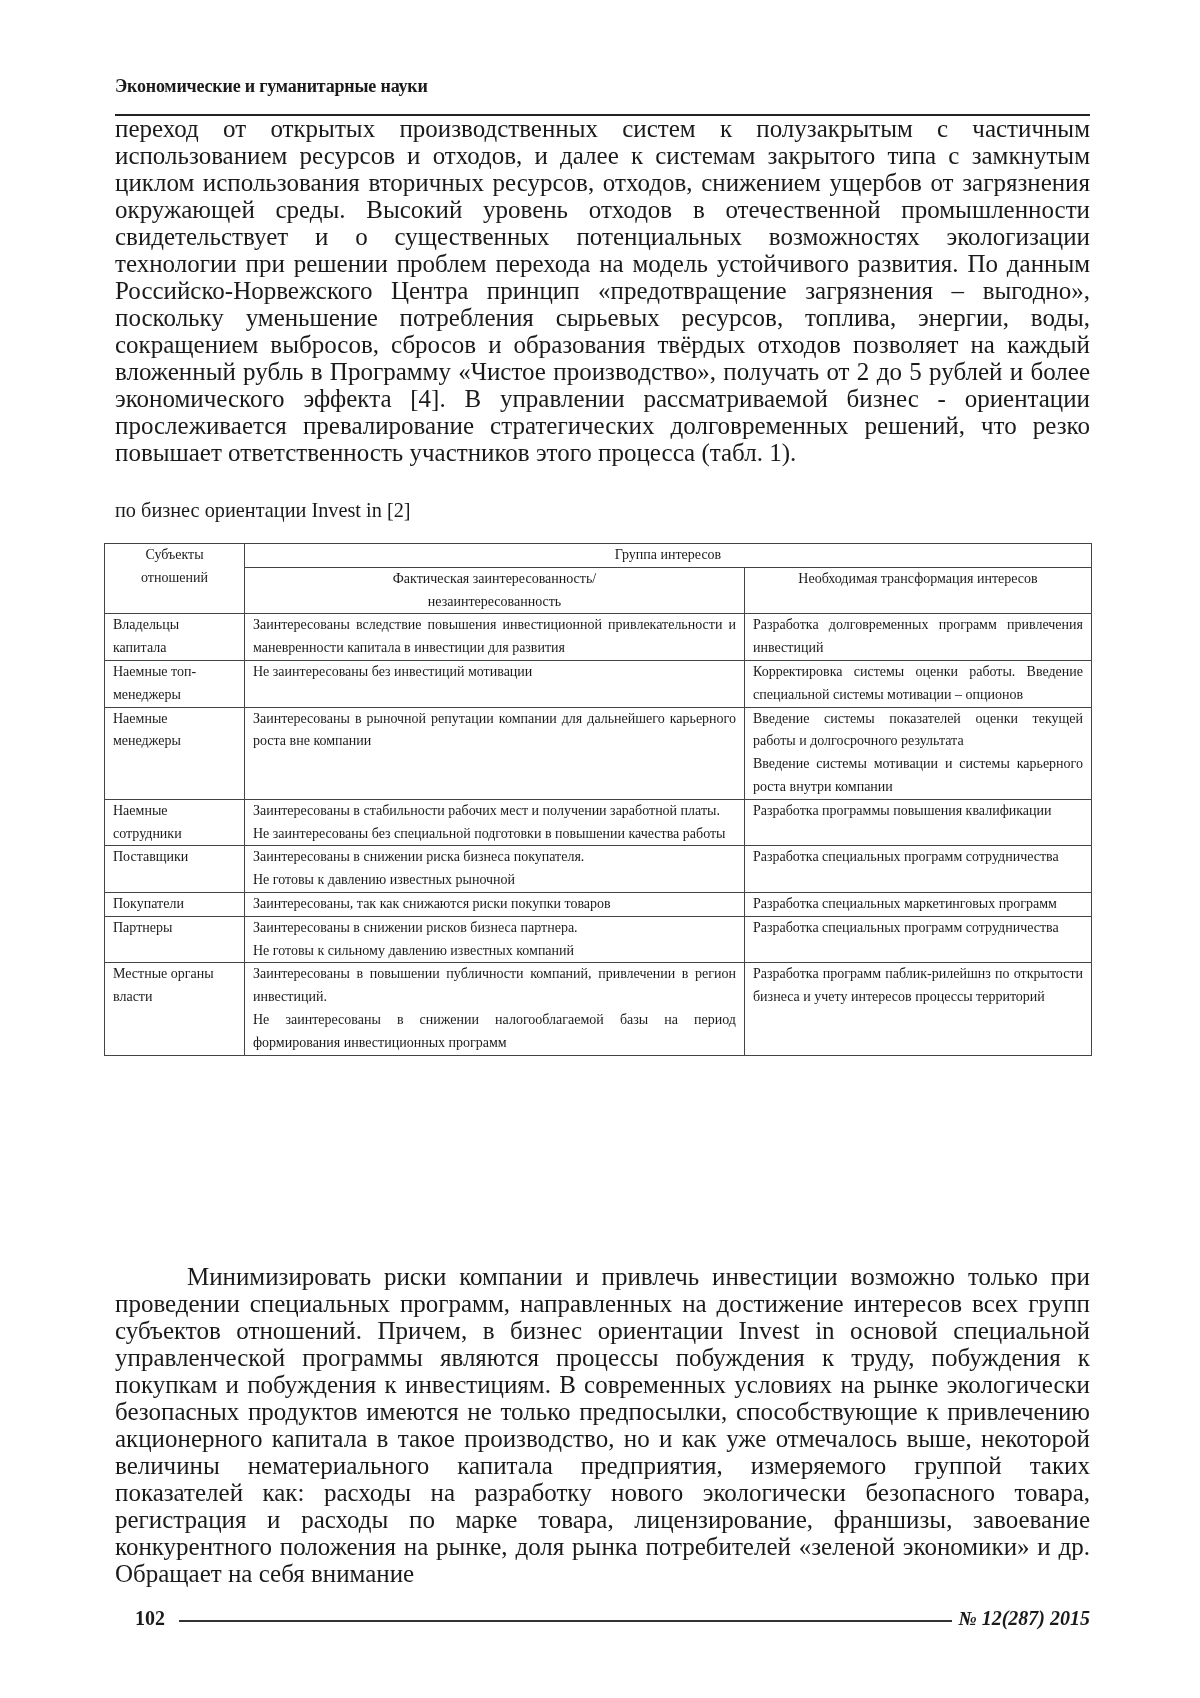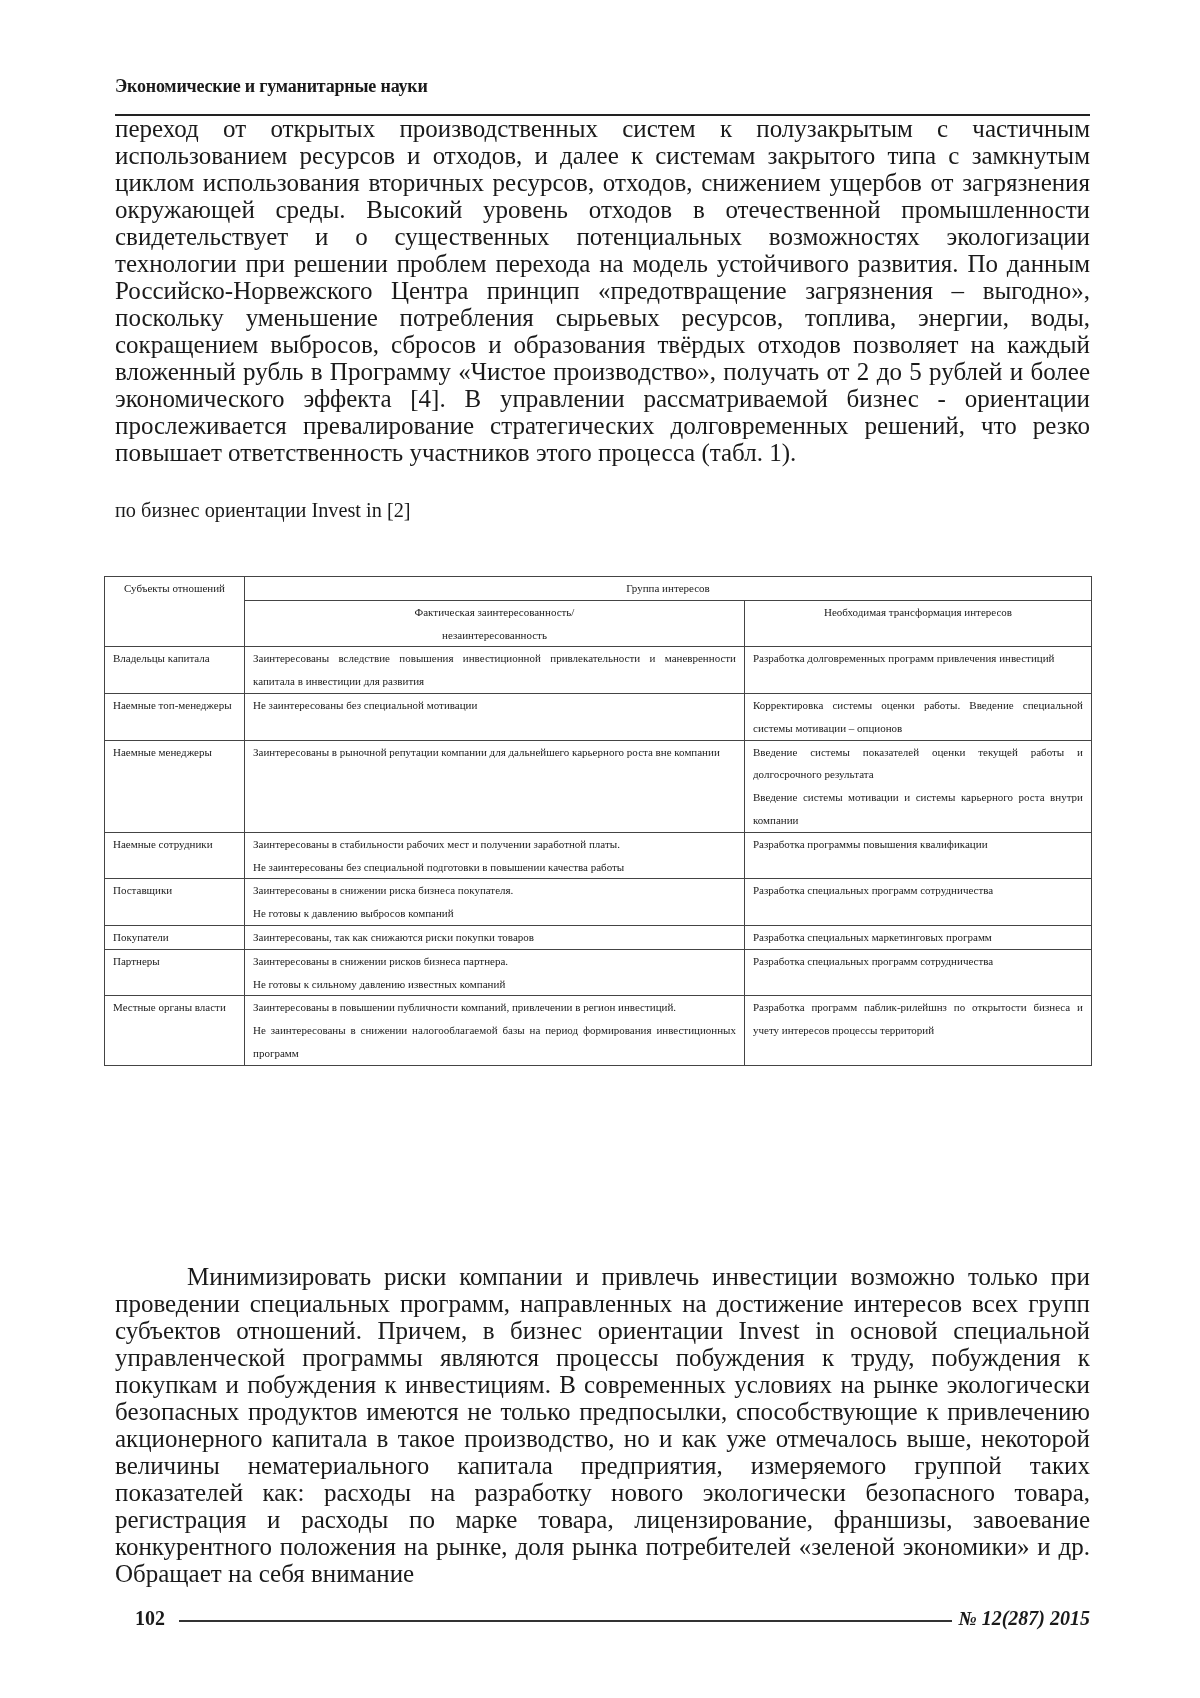--- a/index.html
+++ b/index.html
@@ -49,24 +49,24 @@
       width: 975px;
       font-size: 20.3px;
       line-height: 27px;
       text-align: justify;
     }
     .table-caption .line1 { text-indent: 72px; text-align: justify; text-align-last: justify; display:block; }
 
     table.data-table {
       position: absolute;
       left: 104px;
-      top: 576px;
+      top: 543px;
       width: 987px;
       border-collapse: collapse;
-      font-size: 11px;
+      font-size: 14px;
       line-height: 22.8px;
       table-layout: fixed;
     }
     table.data-table td, table.data-table th {
       border: 1.3px solid #444;
       vertical-align: top;
       padding: 0 8px;
       font-weight: normal;
       text-align: left;
     }
@@ -148,21 +148,21 @@
         <td class="just">
           <span class="cell-line">Заинтересованы вследствие повышения инвестиционной привлекательности и маневренности капитала в инвестиции для развития</span>
         </td>
         <td class="just">
           <span class="cell-line">Разработка долговременных программ привлечения инвестиций</span>
         </td>
       </tr>
       <tr>
         <td style="hyphens: manual; margin-left: 20px;">Наемные топ-менеджеры</td>
         <td class="just">
-          <span class="cell-line">Не заинтересованы без специальной мотивации</span>
+          <span class="cell-line">Не заинтересованы без инвестиций мотивации</span>
         </td>
         <td class="just">
           <span class="cell-line">Корректировка системы оценки работы. Введение специальной системы мотивации – опционов</span>
         </td>
       </tr>
       <tr>
         <td style="hyphens: manual;">Наемные менеджеры</td>
         <td class="just">
           <span class="cell-line">Заинтересованы в рыночной репутации компании для дальнейшего карьерного роста вне компании</span>
         </td>
@@ -178,21 +178,21 @@
           <span class="cell-line">Не заинтересованы без специальной подготовки в повышении качества работы</span>
         </td>
         <td class="just">
           <span class="cell-line">Разработка программы повышения квалификации</span>
         </td>
       </tr>
       <tr>
         <td style="hyphens: manual;">Поставщики</td>
         <td class="just">
           <span class="cell-line">Заинтересованы в снижении риска бизнеса покупателя.</span>
-          <span class="cell-line">Не готовы к давлению выбросов компаний</span>
+          <span class="cell-line">Не готовы к давлению известных рыночной</span>
         </td>
         <td class="just">
           <span class="cell-line">Разработка специальных программ сотрудничества</span>
         </td>
       </tr>
       <tr>
         <td style="hyphens: manual;">Покупатели</td>
         <td class="just">
           <span class="cell-line">Заинтересованы, так как снижаются риски покупки товаров</span>
         </td>

